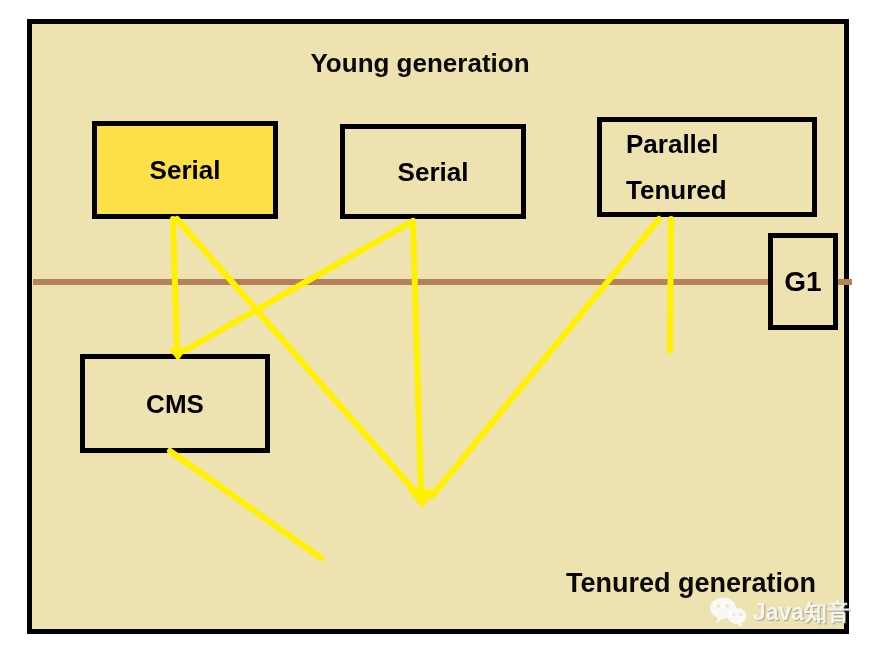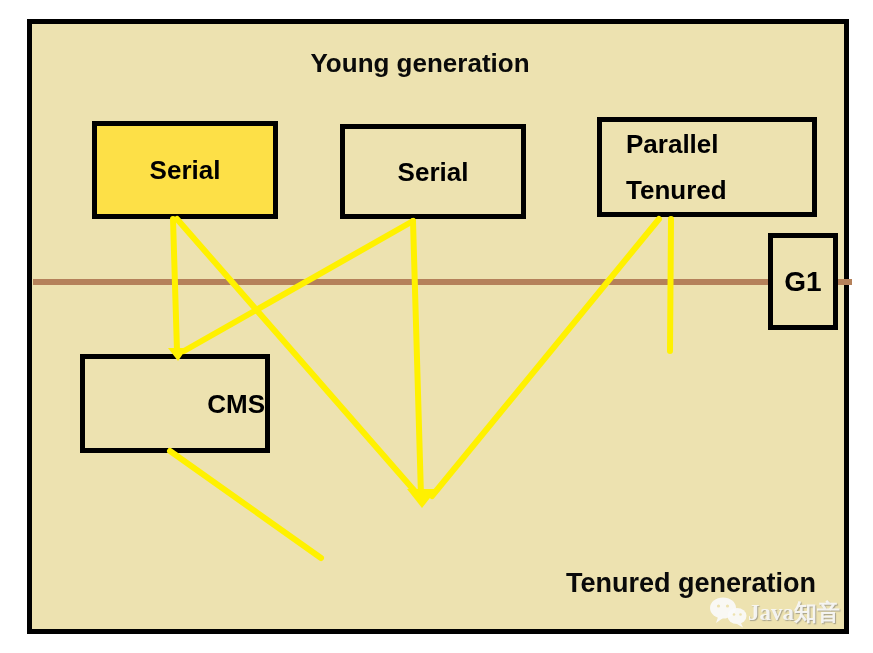--- a/index.html
+++ b/index.html
@@ -19,28 +19,28 @@
   }
   .node{
     position:absolute;border:5px solid #000;background:#EDE2B0;box-sizing:border-box;
     display:flex;flex-direction:column;justify-content:center;align-items:center;
     font-weight:bold;font-size:26px;line-height:46px;white-space:nowrap;
   }
   #n-serial{left:92px;top:121px;width:186px;height:98px;}
   #n-parnew{left:340px;top:124px;width:186px;height:95px;}
   #n-parallel-scavenge{left:597px;top:117px;width:220px;height:100px;align-items:flex-start;padding-left:24px;}
   #n-g1{left:768px;top:233px;width:70px;height:97px;font-size:28px;}
-  #n-cms{left:80px;top:354px;width:190px;height:99px;align-items:flex-end;}
+  #n-cms{left:80px;top:354px;width:190px;height:99px;}
   #n-parallel-old{left:573px;top:349px;width:188px;height:99px;}
   #n-serial-old{left:323px;top:503px;width:188px;height:97px;}
   .connector-layer{position:absolute;left:0;top:0;width:873px;height:653px;pointer-events:none;}
   .watermark{
-    position:absolute;left:708px;top:596px;display:flex;align-items:center;
+    position:absolute;left:708px;top:596px;display:flex;align-items:center;gap:5px;
     color:rgba(248,248,248,0.92);font-size:23px;font-weight:bold;
-    text-shadow:1px 1px 1px rgba(110,110,110,0.55);white-space:nowrap;font-family:Liberation Serif, serif;
+    text-shadow:1px 1px 1px rgba(110,110,110,0.55);white-space:nowrap;
   }
 </style>
 </head>
 <body>
 
 <div class="canvas">
 
   <div class="outer-frame" style="background: rgb(237, 226, 176);"></div>
 
   <div class="gen-title young-title">Young generation</div>

